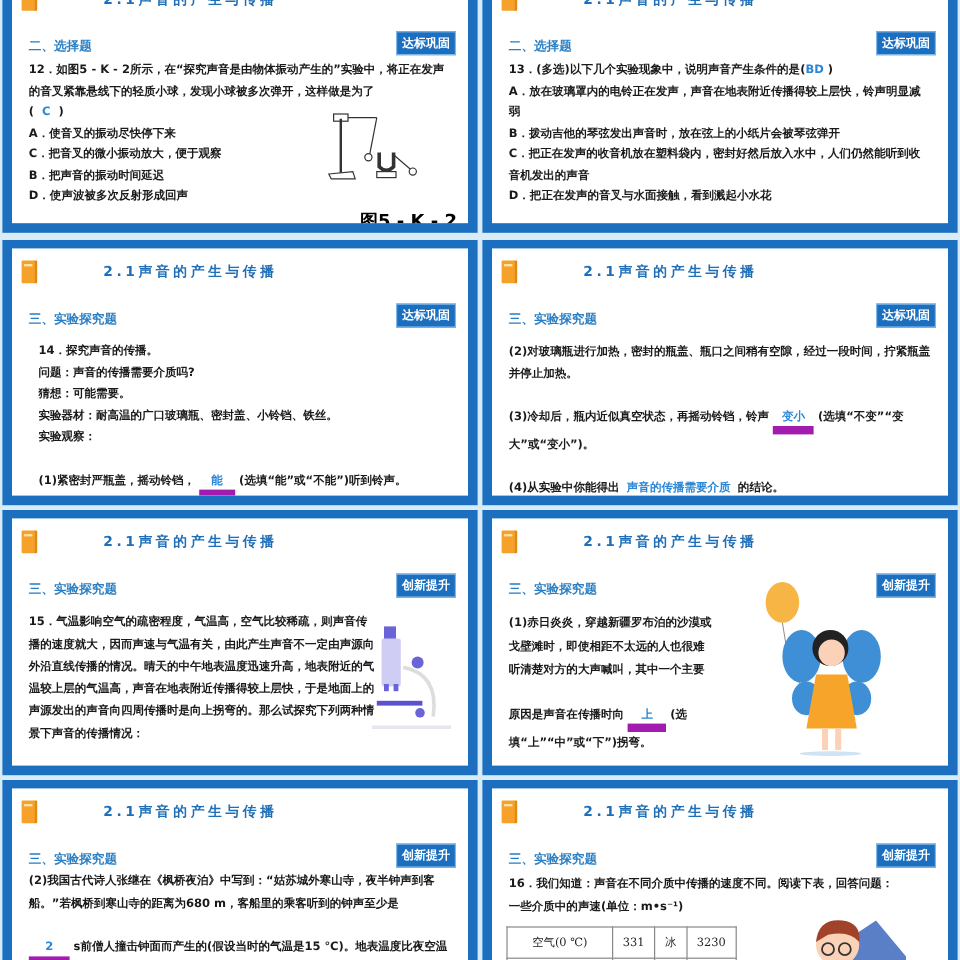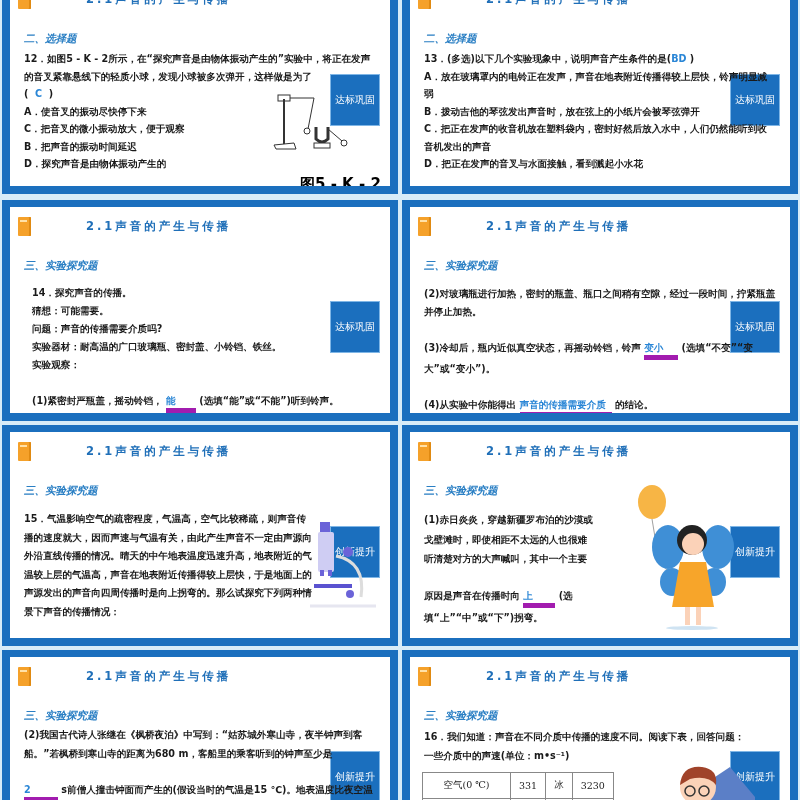--- a/index.html
+++ b/index.html
@@ -13,28 +13,28 @@
   .slide .inner {
     position: relative; width: 100%; height: 100%; background: #fff; overflow: hidden;
   }
   .hdr { position: absolute; left: 8px; top: 8px; height: 22px; display: flex; align-items: center; }
   .book {
     width: 13px; height: 19px; background: #f5a12a; border-radius: 1px;
     position: relative; margin-right: 9px; box-shadow: inset -2px 0 0 #e08a12;
   }
   .book::after { content: ""; position: absolute; left: 2px; top: 3px; width: 7px; height: 2px; background: #ffe1a8; }
   .hdr-title { color: #1f6fb8; font-size: 11.5px; font-weight: bold; letter-spacing: 3px; margin-left: 46px; }
-  .sec { position: absolute; left: 14px; top: 52px; color: #2a7fc4; font-size: 10.5px; font-weight: bold; font-style: italic; }
+  .sec { position: absolute; left: 14px; top: 52px; color: #2a7fc4; font-size: 10.5px; font-weight: bold; }
   .badge {
     position: absolute; right: 10px; top: 46px; background: #1b6fbe; color: #fff;
-    font-size: 10px; font-weight: normal; padding: 18px 4px; border: 1px solid #7fb6e6; margin-top: 48px;
+    font-size: 10px; font-weight: bold; padding: 2px 4px; border: 1px solid #7fb6e6;
   }
   .body { position: absolute; left: 14px; top: 70px; right: 14px; font-size: 9.6px; line-height: 18px; color: #1a1a1a; font-weight: bold; }
   .ans { color: #2a86d6; font-weight: bold; }
-  .blank { display: inline-block; border-bottom: 5px solid #a21caf; text-align: left; line-height: 14px; margin-top: 20px; }
+  .blank { display: inline-block; border-bottom: 7px solid #a21caf; text-align: center; line-height: 14px; margin-top: 20px; }
   .fig { position: absolute; }
   table.speed { border-collapse: collapse; font-family: "DejaVu Serif", "Liberation Serif", serif; font-size: 9.5px; font-weight: normal; }
   table.speed td { border: 1px solid #888; padding: 2px 8px; text-align: center; height: 26px; color: #222; }
 </style>
 </head>
 <body>
 
 <div class="grid">
 
   <div class="slide" style="left:2px; top:-27px;">
@@ -48,21 +48,21 @@
       <div class="body" style="top:70px; line-height:17.5px;">
         <div>12．如图5 - K - 2所示，在“探究声音是由物体振动产生的”实验中，将正在发声的音叉紧靠悬线下的轻质小球，发现小球被多次弹开，这样做是为了</div>
         <div>
           <span>(</span>&nbsp;
           <span class="ans">C</span>&nbsp;
           <span>)</span>
         </div>
         <div>A．使音叉的振动尽快停下来</div>
         <div>C．把音叉的微小振动放大，便于观察</div>
         <div>B．把声音的振动时间延迟</div>
-        <div>D．探究声音是由物体振动产生的</div>
+        <div>D．使声波被多次反射形成回声</div>
       </div>
       <svg class="fig" style="left:262px; top:113px;" width="80" height="64" viewBox="0 0 80 64">
         <line x1="12" y1="6" x2="12" y2="52" stroke="#333" stroke-width="2"></line>
         <rect x="6" y="2" width="12" height="6" fill="none" stroke="#333"></rect>
         <line x1="18" y1="5" x2="42" y2="5" stroke="#333"></line>
         <line x1="42" y1="5" x2="36" y2="36" stroke="#333"></line>
         <circle cx="35" cy="38" r="3" fill="#fff" stroke="#333"></circle>
         <path d="M2 52 L22 50 L24 56 L4 56 Z" fill="#fff" stroke="#333"></path>
         <path d="M44 34 L44 46 Q50 52 56 46 L56 34" fill="none" stroke="#333" stroke-width="3"></path>
         <rect x="42" y="50" width="16" height="5" fill="#fff" stroke="#333"></rect>
@@ -96,22 +96,22 @@
   <div class="slide" style="left:2px; top:200px;">
     <div class="inner">
       <div class="hdr">
         <span class="book"></span>
         <span class="hdr-title">2.1声音的产生与传播</span>
       </div>
       <div class="sec">三、实验探究题</div>
       <div class="badge">达标巩固</div>
       <div class="body" style="top:77px; left:22px;">
         <div>14．探究声音的传播。</div>
+        <div>问题：声音的传播需要介质吗?</div>
         <div>猜想：可能需要。</div>
-        <div>问题：声音的传播需要介质吗?</div>
         <div>实验器材：耐高温的广口玻璃瓶、密封盖、小铃铛、铁丝。</div>
         <div>实验观察：</div>
         <div>
           <span>(1)紧密封严瓶盖，摇动铃铛，</span>
           <span class="blank ans" style="width:30px;">能</span>
           <span>(选填“能”或“不能”)听到铃声。</span>
         </div>
       </div>
     </div>
   </div>

